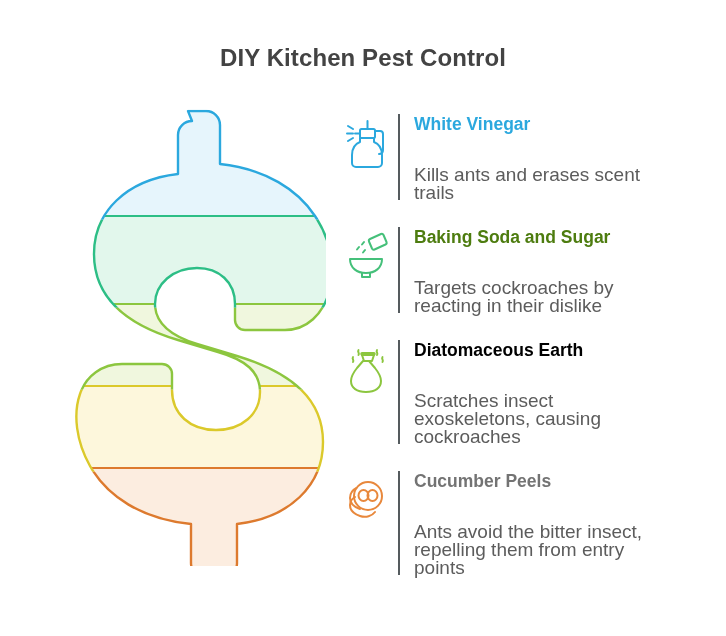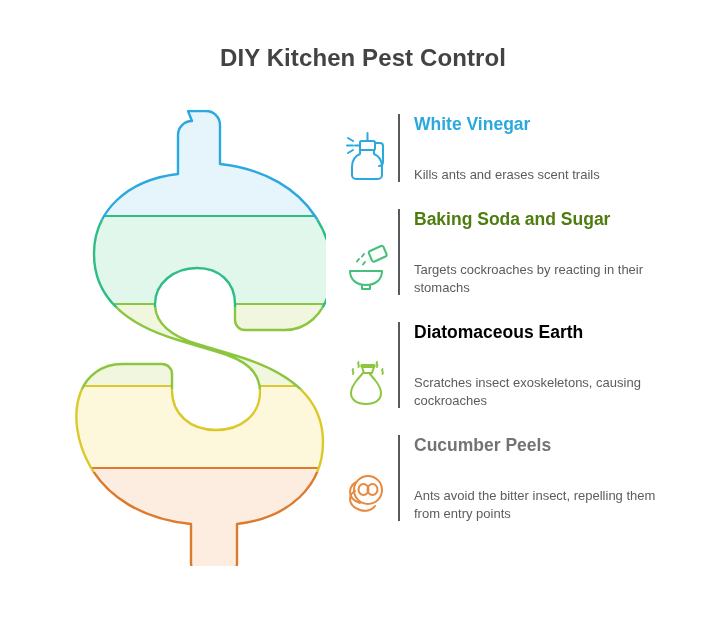--- a/index.html
+++ b/index.html
@@ -40,21 +40,21 @@
   }
   .list-panel {
     position: absolute;
     left: 340px;
     top: 112px;
     width: 350px;
   }
   .list-item {
     position: relative;
     display: flex;
-    align-items: flex-end;
+    align-items: flex-start;
     min-height: 72px;
     margin-bottom: 23px;
   }
   .item-icon {
     width: 54px;
     min-width: 54px;
     height: 58px;
     display: flex;
     align-items: center;
     justify-content: center;
@@ -71,21 +71,21 @@
     flex: 1;
     padding-top: 1px;
   }
   .item-heading {
     font-size: 17.5px;
     font-weight: bold;
     line-height: 22px;
     margin-bottom: 9px;
   }
   .item-desc {
-    font-size: 13px;
+    font-size: 19px;
     line-height: 18px;
     color: #5c5c5c;
     max-width: 245px;
     margin-top: 31px;
   }
 </style>
 </head>
 <body>
 
 <div class="infographic">
@@ -196,21 +196,21 @@
           <path d="M20 11 l-2 2.5"></path>
           <path d="M15 16 l-2 2.5"></path>
           <path d="M21 19 l-2 2.5"></path>
           <path d="M6 28 h32 c0,9 -7,14 -16,14 c-9,0 -16,-5 -16,-14 z"></path>
           <path d="M18 42 v4 h8 v-4"></path>
         </svg>
       </div>
       <div class="item-divider"></div>
       <div class="item-text">
         <div class="item-heading" style="color:#4d7c0f;">Baking Soda and Sugar</div>
-        <div class="item-desc">Targets cockroaches by reacting in their stomachs</div>
+        <div class="item-desc">Targets cockroaches by reacting in their dislike</div>
       </div>
     </div>
 
     <div class="list-item">
       <div class="item-icon">
         <svg width="46" height="50" viewBox="0 0 46 50" fill="none" stroke="#8CC63F" stroke-width="2" stroke-linecap="round" stroke-linejoin="round">
           <path d="M19 17 l-6 7 c-4,5 -6,9 -6,13 c0,7 6,11 15,11 c9,0 15,-4 15,-11 c0,-4 -2,-8 -6,-13 l-6,-7 z"></path>
           <path d="M18 11 h12 l-2 6 h-8 z"></path>
           <path d="M18 11 c-1,-1 -1,-2 0,-2 h12 c1,0 1,1 0,2"></path>
           <path d="M9 18 c1.5,-2 -1.5,-3 0,-5"></path>

